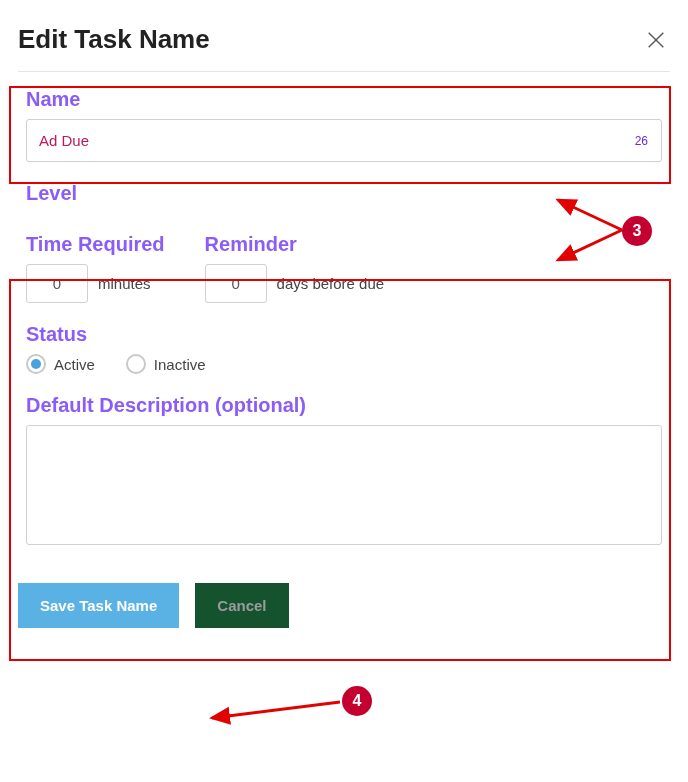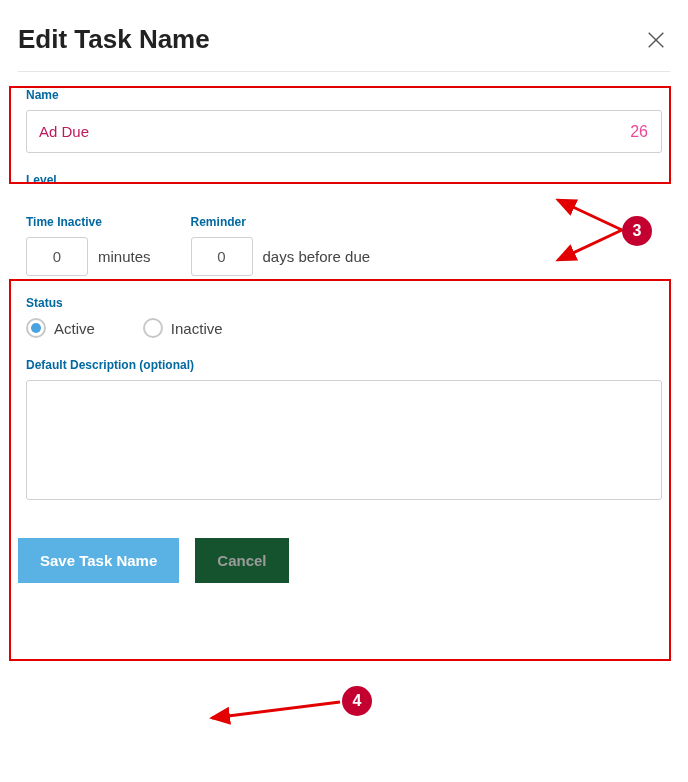--- a/index.html
+++ b/index.html
@@ -33,43 +33,43 @@
   display: flex;
   align-items: center;
   justify-content: center;
 }
 .close-btn svg { width: 22px; height: 22px; stroke: #555; stroke-width: 1.5; }
 
 .section {
   padding: 10px 8px;
 }
 .field-label {
-  font-size: 12px;
-  font-weight: 700;
-  color: #0369a1;
+  font-size: 20px;
+  font-weight: 700;
+  color: #8b5cf6;
   margin-bottom: 8px;
 }
 .name-input-wrap {
   position: relative;
 }
 .name-input {
   width: 100%;
   border: 1px solid #d0d0d0;
   border-radius: 3px;
   padding: 12px 52px 12px 12px;
   font-size: 15px;
   color: #be185d;
 }
 .char-count {
   position: absolute;
   right: 14px;
   top: 50%;
   transform: translateY(-50%);
-  color: #ec4899;
-  font-size: 16px;
+  color: #6d28d9;
+  font-size: 12px;
 }
 .level-value {
   font-size: 15px;
   color: #555;
   margin-top: 6px;
 }
 
 .row {
   display: flex;
   gap: 40px;
@@ -85,21 +85,21 @@
   color: #555;
 }
 .unit {
   font-size: 15px;
   color: #444;
   margin-left: 10px;
 }
 
 .radio-row {
   display: flex;
-  gap: 48px;
+  gap: 31px;
   align-items: flex-end;
   margin-top: 8px;
 }
 .radio-item {
   display: flex;
   align-items: center;
   gap: 8px;
   cursor: pointer;
 }
 .radio-circle {
@@ -199,21 +199,21 @@
     </div>
   </div>
 
   <div class="section">
     <div class="field-label">Level</div>
   </div>
 
   <div class="section">
     <div class="row">
       <div class="col">
-        <div class="field-label">Time Inactive</div>
+        <div class="field-label">Time Required</div>
         <div style="margin-top:8px; display:flex; align-items:center;">
           <input class="small-input" type="text" value="0" style="">
           <span class="unit">minutes</span>
         </div>
       </div>
       <div class="col">
         <div class="field-label">Reminder</div>
         <div style="margin-top:8px; display:flex; align-items:center;">
           <input class="small-input" type="text" value="0" style="">
           <span class="unit">days before due</span>

